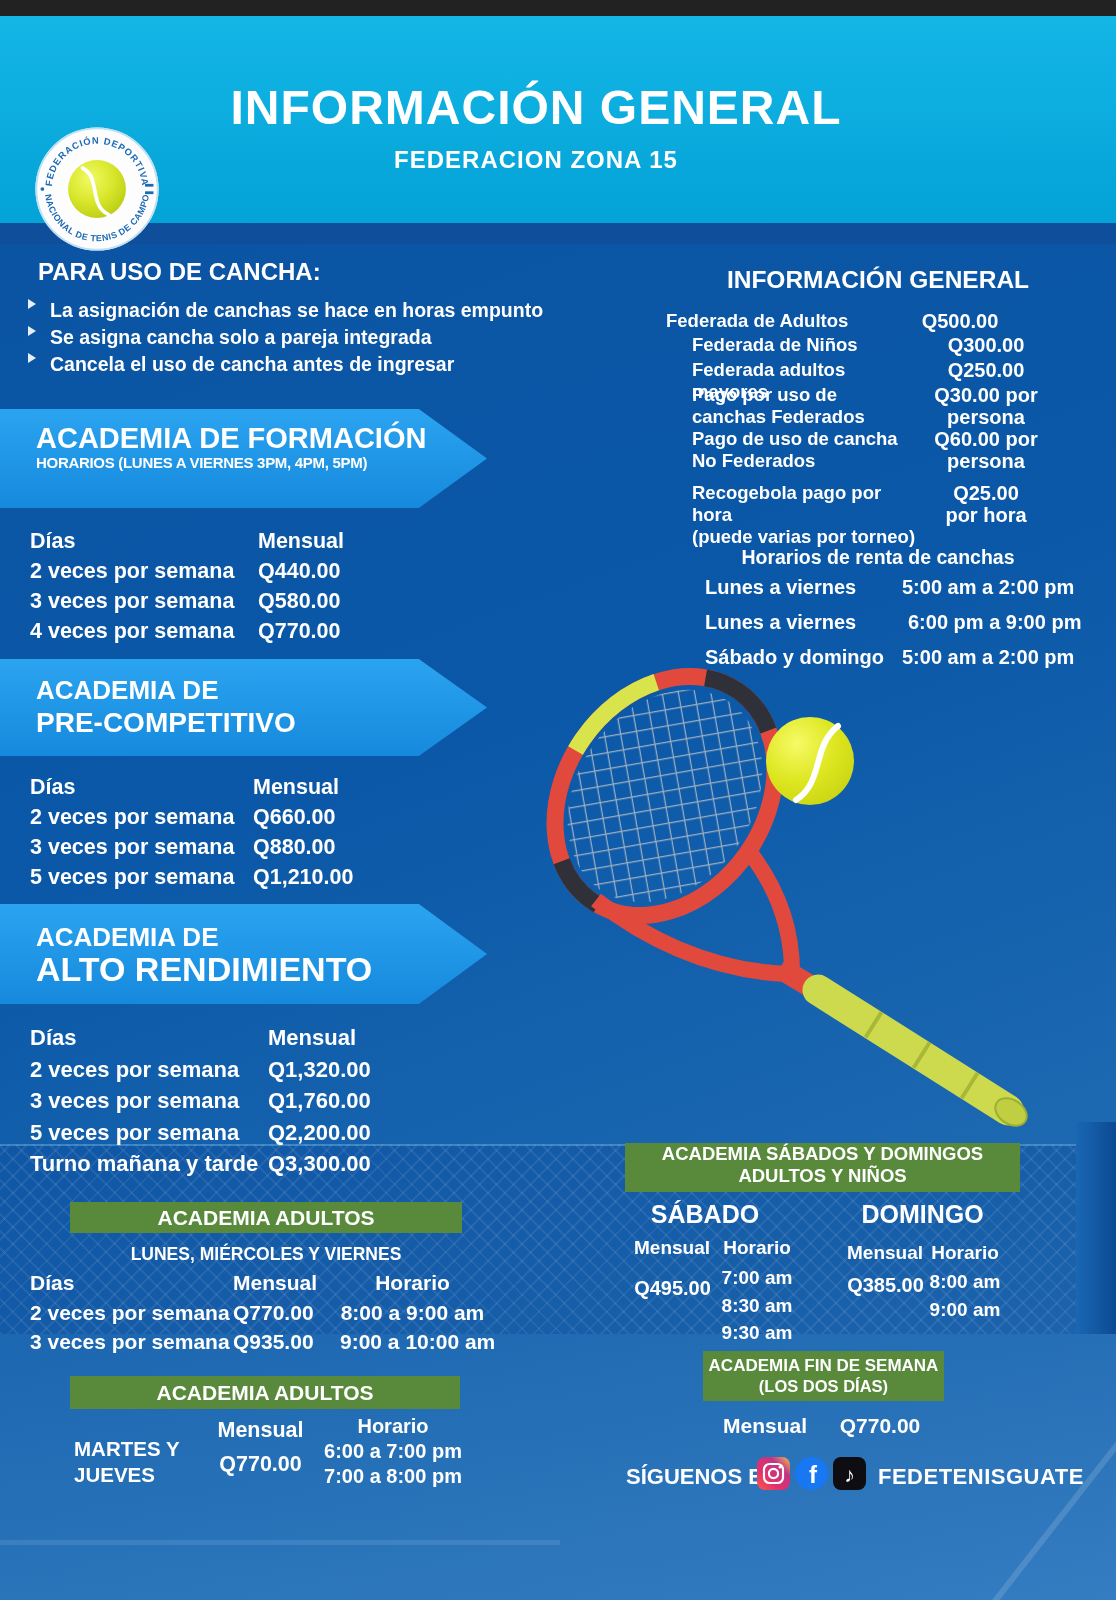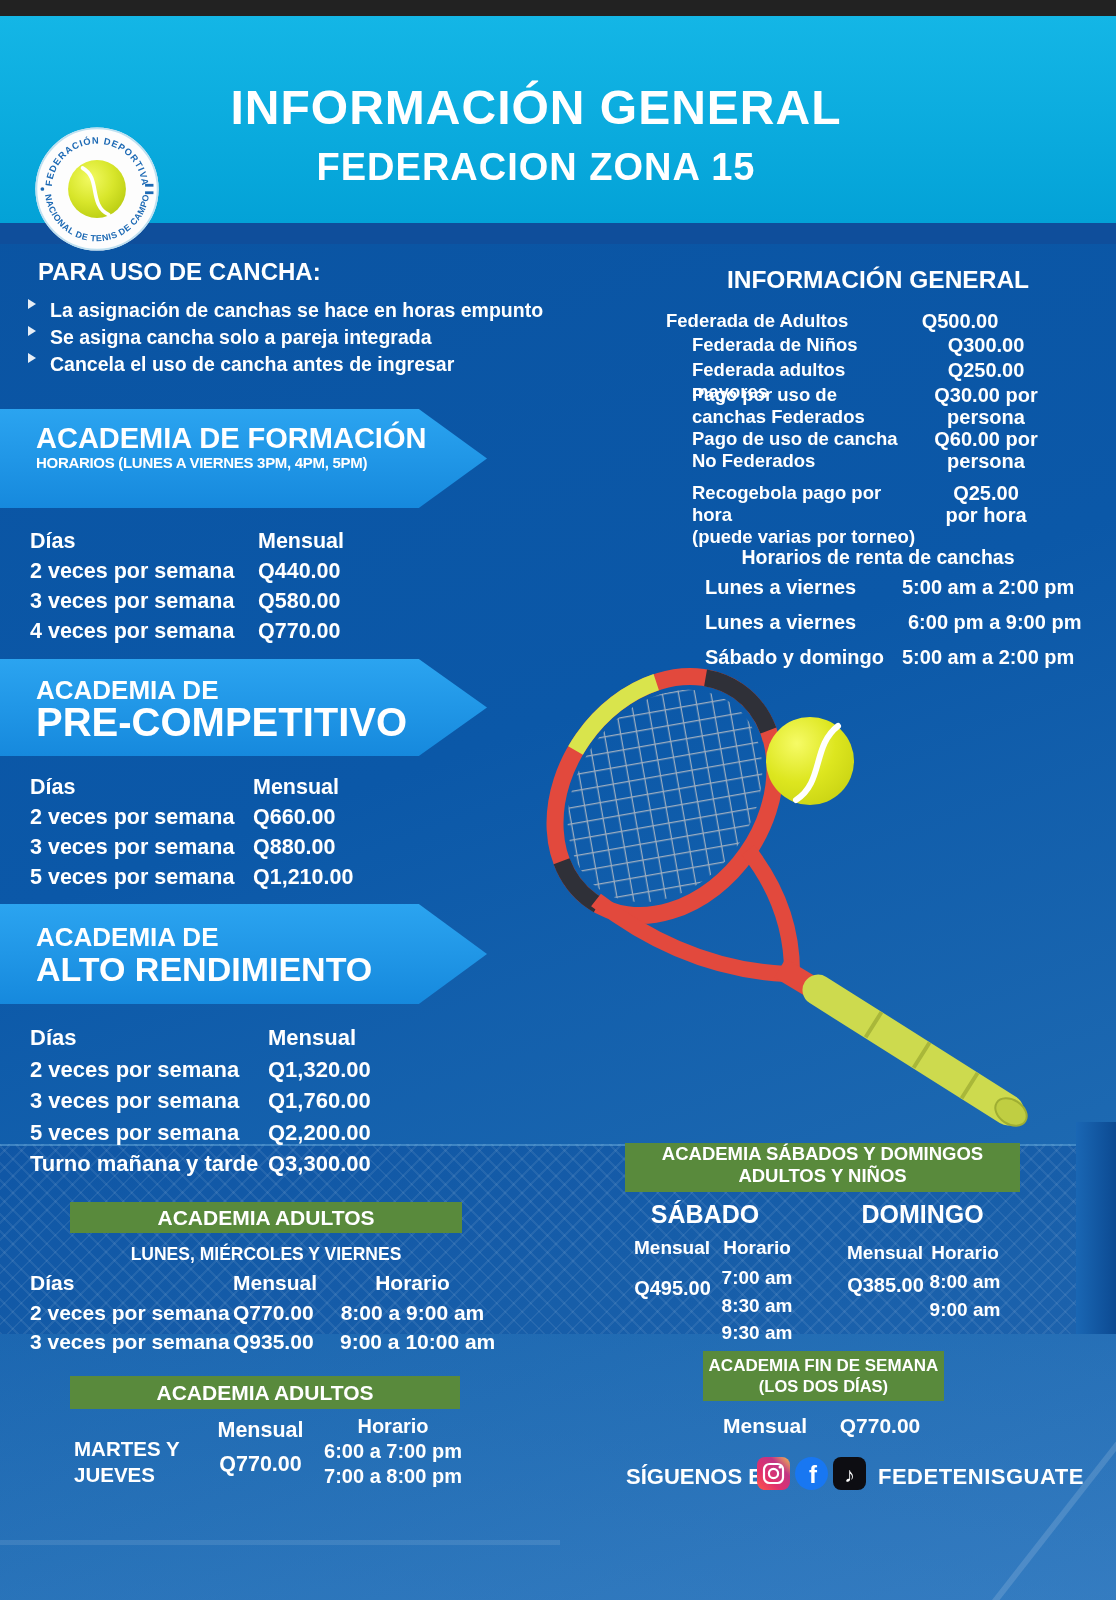--- a/index.html
+++ b/index.html
@@ -5,21 +5,21 @@
   *{margin:0;padding:0;box-sizing:border-box}
   body{background:#222;font-family:"Liberation Sans",sans-serif}
   .page{position:relative;width:1116px;height:1600px;overflow:hidden;margin:16px auto;
         background:linear-gradient(160deg,#0a53a1 0%,#0b58a8 45%,#1e6ab2 78%,#2f77bd 100%);
         color:#fff;font-weight:700}
   .abs{position:absolute}
   .nowrap{white-space:nowrap}
   .header-band{left:0;top:0;width:1116px;height:207px;background:linear-gradient(180deg,#14b6e6,#03a2d7)}
   .header-stripe{left:0;top:207px;width:1116px;height:21px;background:#0f4e9b}
   .page-title{left:0;top:64px;width:1072px;text-align:center;font-size:48px;letter-spacing:1px}
-  .page-subtitle{left:0;top:130px;width:1072px;text-align:center;font-size:38px;letter-spacing:1px}
+  .page-subtitle{left:0;top:130px;width:1072px;text-align:center;font-size:24px;letter-spacing:1px}
   .banner{background:linear-gradient(180deg,#2ba4f0,#1689dd);
           clip-path:polygon(0 0,86% 0,100% 50%,86% 100%,0 100%)}
   .tbl{display:grid}
   .tbl div{white-space:nowrap}
   .green{background:#598a3c;text-align:center}
   .court-band{left:0;top:1128px;width:1078px;height:190px;
       background-color:rgba(10,70,150,.28);
       background-image:repeating-linear-gradient(45deg,rgba(255,255,255,.07) 0 2px,transparent 2px 12px),
                        repeating-linear-gradient(-45deg,rgba(255,255,255,.07) 0 2px,transparent 2px 12px);
       border-top:2px solid rgba(130,200,240,.4)}
@@ -98,21 +98,21 @@
     <div>2 veces por semana</div>
     <div>Q440.00</div>
     <div>3 veces por semana</div>
     <div>Q580.00</div>
     <div>4 veces por semana</div>
     <div>Q770.00</div>
   </div>
 
   <div class="abs banner" style="left:0;top:643px;width:487px;height:97px;padding:17px 0 0 36px">
     <div class="nowrap" style="font-size:26px;line-height:29px">ACADEMIA DE</div>
-    <div class="nowrap" style="font-size:40px;line-height:35px">PRE-COMPETITIVO</div>
+    <div class="nowrap" style="font-size:28px;line-height:35px">PRE-COMPETITIVO</div>
   </div>
 
   <div class="abs tbl" style="left:30px;top:756px;grid-template-columns:223px 160px;font-size:21.5px;line-height:30px">
     <div>Días</div>
     <div>Mensual</div>
     <div>2 veces por semana</div>
     <div>Q660.00</div>
     <div>3 veces por semana</div>
     <div>Q880.00</div>
     <div>5 veces por semana</div>

